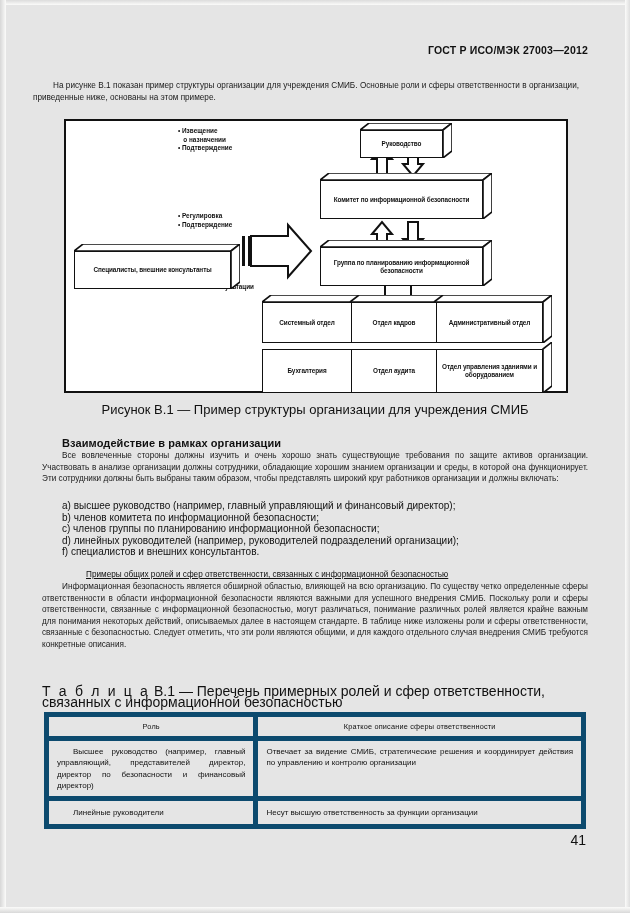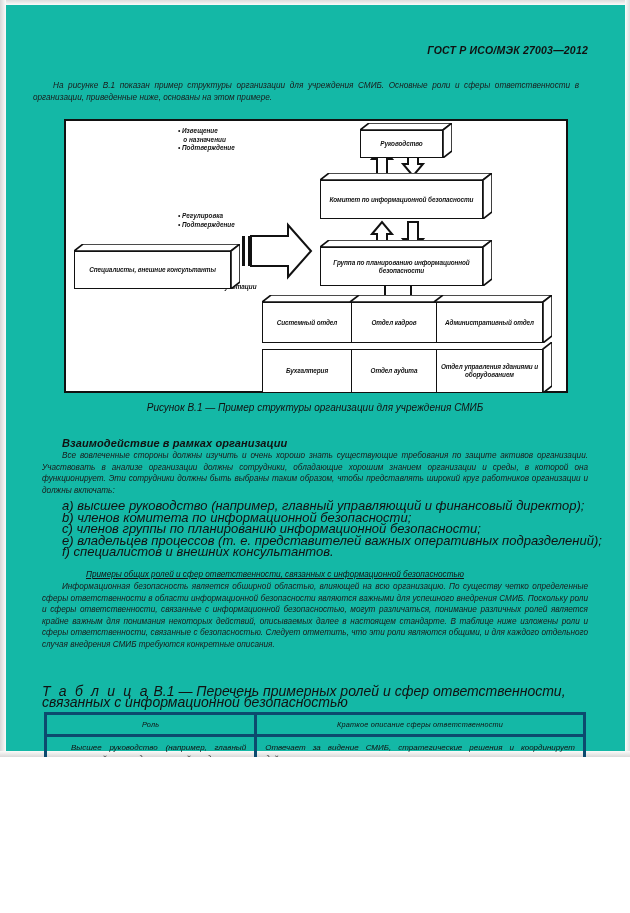--- a/index.html
+++ b/index.html
@@ -8,25 +8,24 @@
     padding: 0;
     background: #ffffff;
   }
   body {
     font-family: "Liberation Sans", sans-serif;
     color: #111;
   }
   #page {
     position: relative;
     width: 630px;
-    height: 757px;
-    background: #14b8a6;
+    height: 913px;
+    background: #e5e5e5;
     overflow: hidden;
     box-sizing: border-box;
-    font-style: italic;
   }
   .edge-shade-left {
     position: absolute;
     left: 0; top: 0;
     width: 6px; height: 913px;
     background: linear-gradient(to right, #d7d7d7, #fbfbfa);
   }
   .edge-shade-top {
     position: absolute;
     left: 0; top: 0;
@@ -78,21 +77,21 @@
     font-size: 11px;
     font-weight: bold;
     letter-spacing: 0.1px;
   }
   .body1 { left: 42px; top: 450px; width: 546px; }
   .list {
     position: absolute;
     left: 62px;
     top: 500px;
     width: 526px;
-    font-size: 13px;
+    font-size: 10px;
     line-height: 11.6px;
     list-style: none;
     margin: 0;
     padding: 0;
   }
   .list li { white-space: nowrap; }
   .underline-head {
     position: absolute;
     left: 62px;
     top: 570px;
@@ -113,21 +112,21 @@
     border: 2px solid #111;
     background: #fff;
     box-sizing: border-box;
   }
   .figure-caption {
     position: absolute;
     left: 0;
     top: 402px;
     width: 630px;
     text-align: center;
-    font-size: 10px;
+    font-size: 13px;
   }
 
   
   .box3d {
     position: absolute;
     box-sizing: border-box;
   }
   .box3d .face {
     position: absolute;
     left: 0;
@@ -186,21 +185,21 @@
   .table-caption .spaced { letter-spacing: 2.2px; }
   table.roles {
     position: absolute;
     left: 44px;
     top: 712px;
     width: 542px;
     border-collapse: collapse;
     font-size: 8px;
   }
   table.roles th, table.roles td {
-    border: 3px solid #0c4a6e;
+    border: 5px solid #0c4a6e;
     padding: 5px 8px;
     vertical-align: top;
     line-height: 11.2px;
   }
   table.roles th {
     font-weight: normal;
     font-size: 7.3px;
     text-align: center;
     padding: 4px 6px;
     letter-spacing: 0.2px;
@@ -344,21 +343,21 @@
 
   <div class="figure-caption">Рисунок B.1 — Пример структуры организации для учреждения СМИБ</div>
 
   <div class="section-head">Взаимодействие в рамках организации</div>
   <div class="para indent body1">Все вовлеченные стороны должны изучить и очень хорошо знать существующие требования по защите активов организации. Участвовать в анализе организации должны сотрудники, обладающие хорошим знанием организации и среды, в которой она функционирует. Эти сотрудники должны быть выбраны таким образом, чтобы представлять широкий круг работников организации и должны включать:</div>
 
   <ul class="list">
     <li>a) высшее руководство (например, главный управляющий и финансовый директор);</li>
     <li>b) членов комитета по информационной безопасности;</li>
     <li>c) членов группы по планированию информационной безопасности;</li>
-    <li>e) владельцев процессов (т. е. представителей важных оперативных подразделений);</li>
+    <li>d) линейных руководителей (например, руководителей подразделений организации);</li>
     <li>f) специалистов и внешних консультантов.</li>
   </ul>
 
   <div class="underline-head">Примеры общих ролей и сфер ответственности, связанных с информационной безопасностью</div>
   <div class="para indent body2">Информационная безопасность является обширной областью, влияющей на всю организацию. По существу четко определенные сферы ответственности в области информационной безопасности являются важными для успешного внедрения СМИБ. Поскольку роли и сферы ответственности, связанные с информационной безопасностью, могут различаться, понимание различных ролей является крайне важным для понимания некоторых действий, описываемых далее в настоящем стандарте. В таблице ниже изложены роли и сферы ответственности, связанные с безопасностью. Следует отметить, что эти роли являются общими, и для каждого отдельного случая внедрения СМИБ требуются конкретные описания.</div>
 
   <div class="table-caption">
     <span class="spaced">Т а б л и ц а</span><span> B.1 — Перечень примерных ролей и сфер ответственности, связанных с информационной безопасностью</span>
   </div>
 

